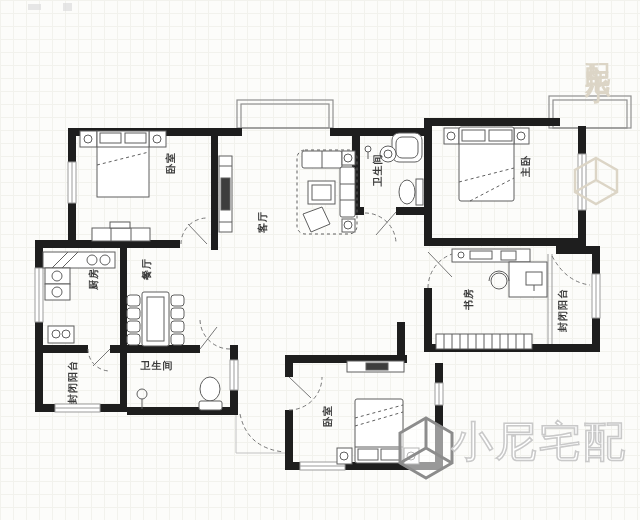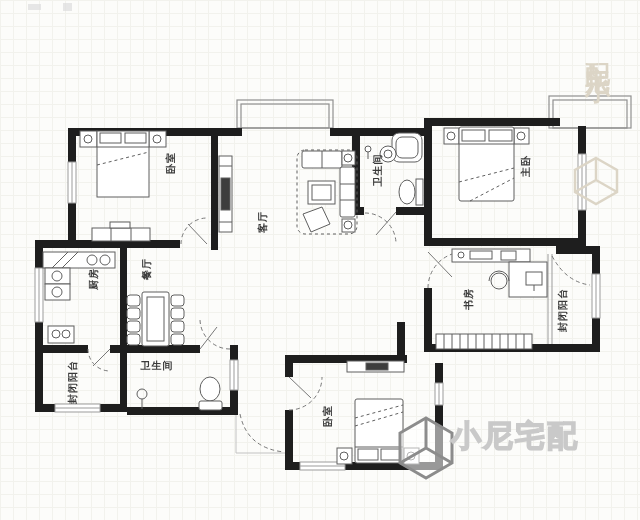--- a/index.html
+++ b/index.html
@@ -20,21 +20,21 @@
   }
   .room-label.v{transform:translate(-50%,-50%) rotate(-90deg);}
   .wm-vert{
     position:absolute;left:585px;top:42px;
     writing-mode:vertical-rl;text-orientation:upright;
     font-size:25px;font-weight:bold;letter-spacing:5px;
     color:#dcd5c6;line-height:1;user-select:none;
   }
   .wm-bottom{
     position:absolute;left:451px;top:421px;
-    font-size:30px;font-weight:bold;letter-spacing:2px;line-height:1;
+    font-size:42px;font-weight:normal;letter-spacing:2px;line-height:1;
     color:#ffffff;-webkit-text-stroke:1.5px #c9c9c9;
     text-shadow:0 0 1px #cfcfcf;white-space:nowrap;user-select:none;
   }
 </style>
 </head>
 <body>
 
 <div class="stage">
 
   <svg class="plan-svg" width="640" height="520" viewBox="0 0 640 520">

